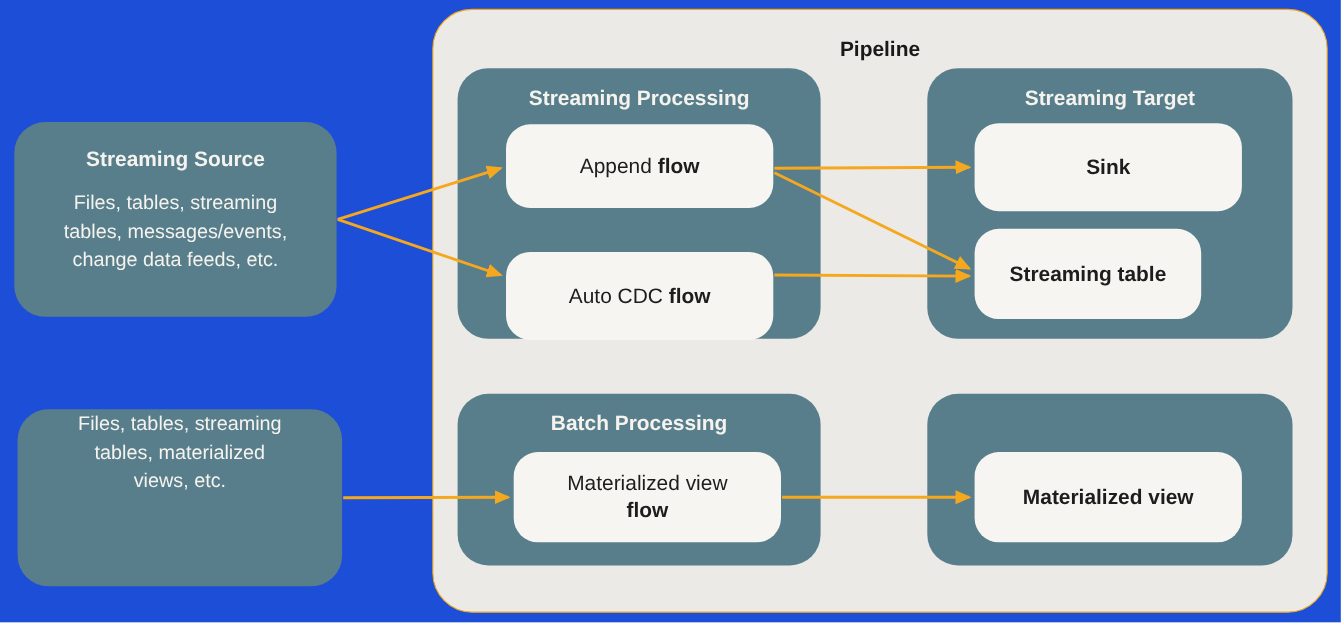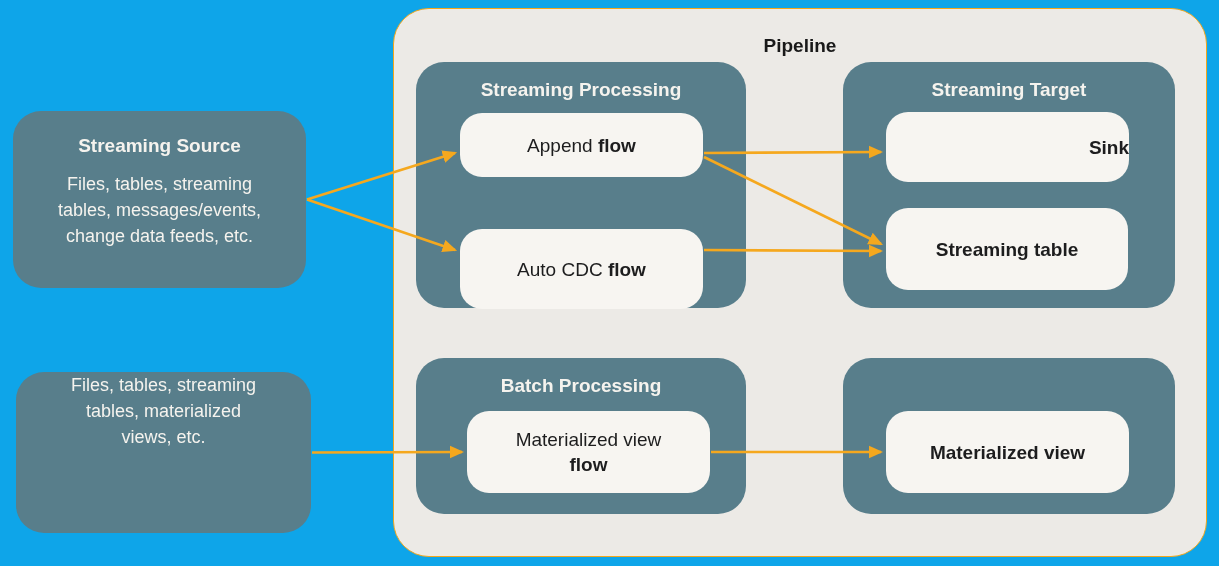--- a/index.html
+++ b/index.html
@@ -10,21 +10,21 @@
     --arrow:#F5A81E;
     --ink:#1D1D1E;
     --light-text:#F5F3EE;
   }
   *{margin:0;padding:0;box-sizing:border-box;}
   html,body{background:#ffffff;}
   body{font-family:"Liberation Sans","DejaVu Sans",sans-serif;}
   .stage{
     position:relative;
     width:1219px;height:566px;
-    background:#0ea5e9;
+    background:#1d4ed8;
     overflow:hidden;
   }
   .pipeline{
     position:absolute;
     left:393px;top:8px;width:814px;height:549px;
     background:var(--pipeline-bg);
     border:1.5px solid var(--pipeline-border);
     border-radius:36px;
   }
   .pipeline-title{
@@ -94,34 +94,34 @@
   <div class="source" style="left:16px;top:372px;width:295px;height:161px;">
     <div class="source-body">
       <div>Files, tables, streaming</div>
       <div>tables, materialized</div>
       <div>views, etc.</div>
     </div>
   </div>
 
   <div class="group" style="left:416px;top:62px;width:330px;height:246px;">
     <div class="group-title">Streaming Processing</div>
-    <div class="node" style="left:44px;top:51px;width:243px;height:64px;">
+    <div class="node" style="left:44px;top:51px;width:243px;height:76px;">
       <div><span>Append </span><span class="bold">flow</span></div>
     </div>
     <div class="node" style="left:44px;top:148px;width:243px;height:80px;margin-top:19px;">
       <div><span>Auto CDC </span><span class="bold">flow</span></div>
     </div>
   </div>
 
   <div class="group" style="left:843px;top:62px;width:332px;height:246px;">
     <div class="group-title">Streaming Target</div>
-    <div class="node" style="left:43px;top:50px;width:243px;height:70px;align-items:flex-end;">
+    <div class="node" style="left:43px;top:50px;width:243px;height:80px;">
       <div><span></span><span class="bold">Sink</span></div>
     </div>
-    <div class="node" style="left:43px;top:146px;width:242px;height:82px;">
+    <div class="node" style="left:43px;top:146px;width:206px;height:82px;">
       <div><span></span><span class="bold">Streaming table</span></div>
     </div>
   </div>
 
   <div class="group" style="left:416px;top:358px;width:330px;height:156px;">
     <div class="group-title">Batch Processing</div>
     <div class="node" style="left:51px;top:53px;width:243px;height:82px;">
       <div>
           <span style="display:block;">Materialized view</span>
           <span class="bold" style="display:block;">flow</span>

